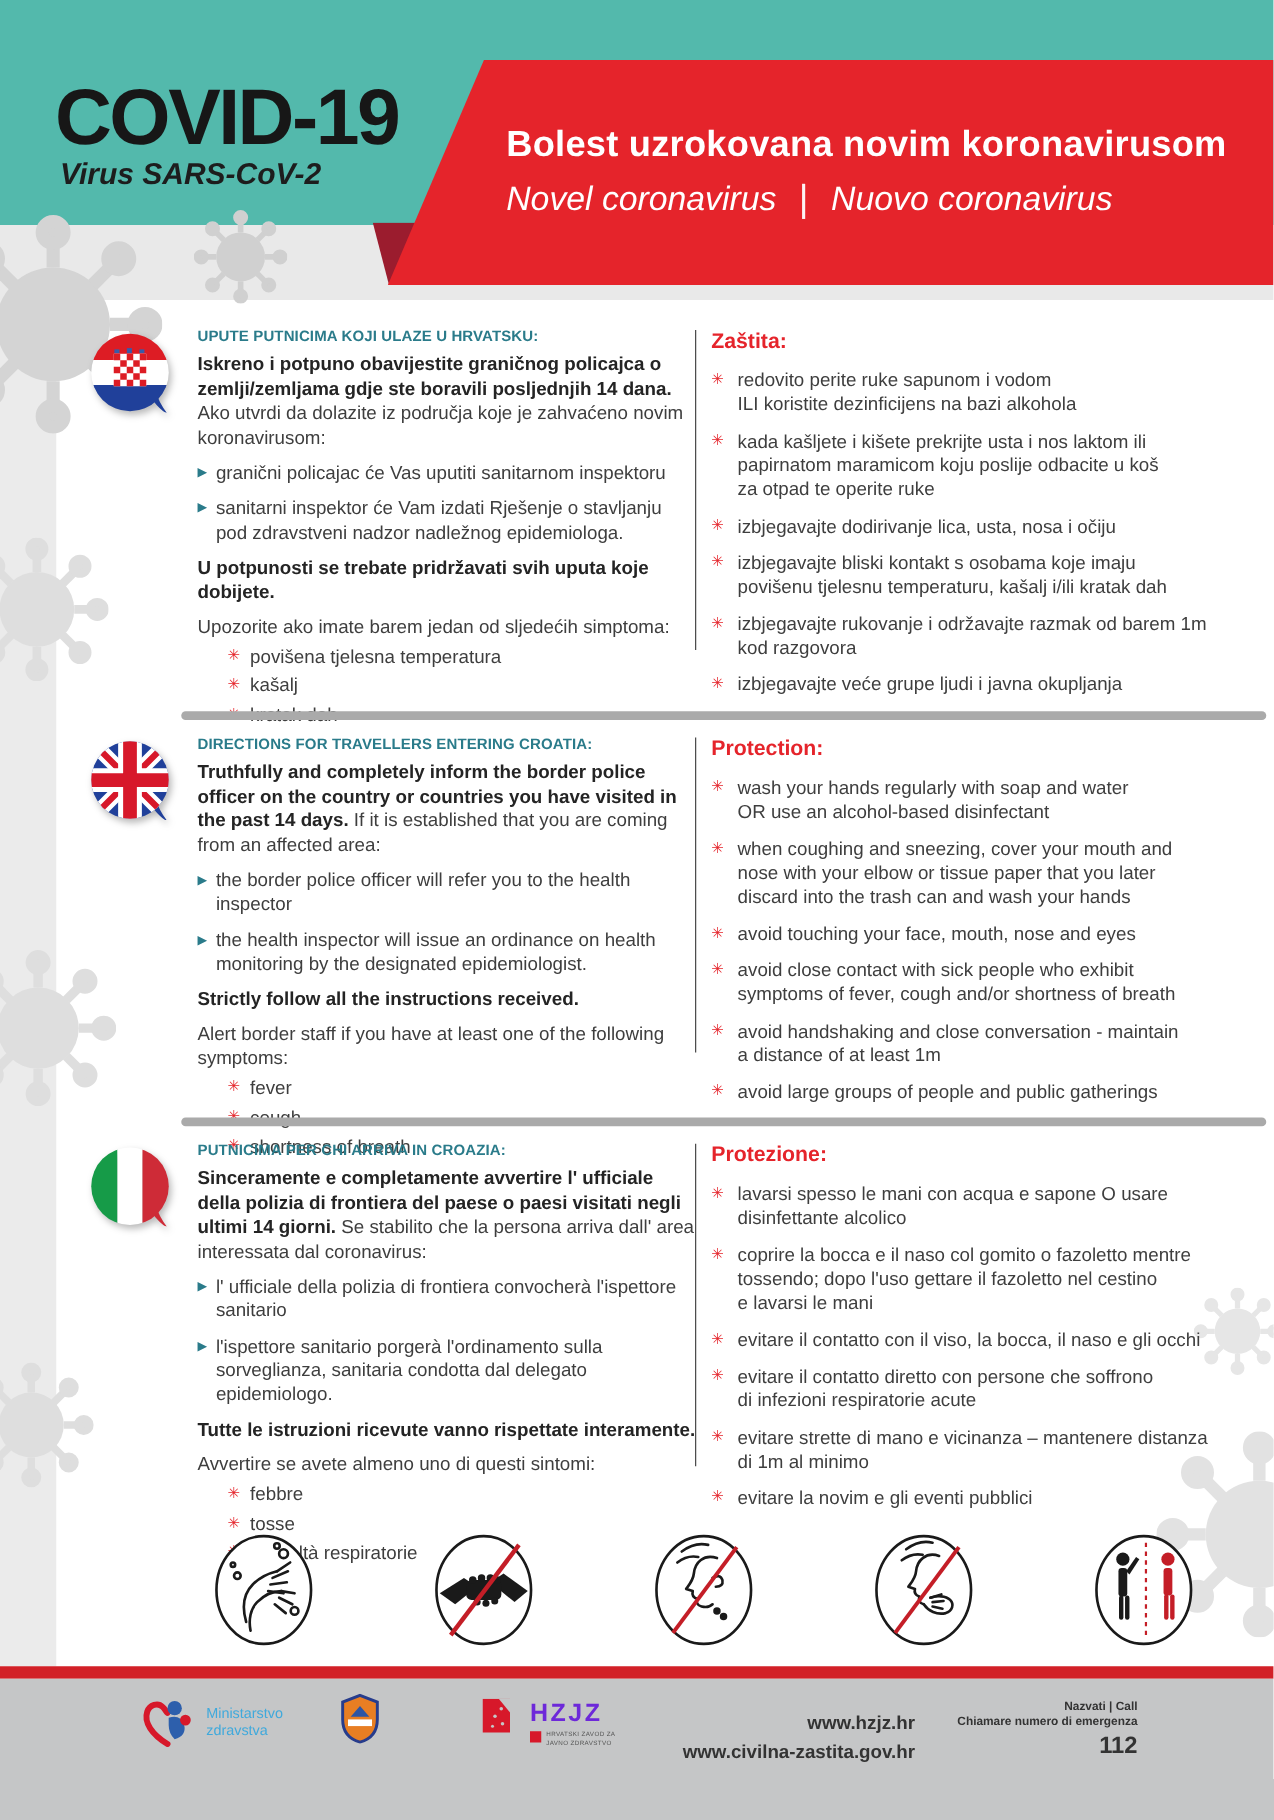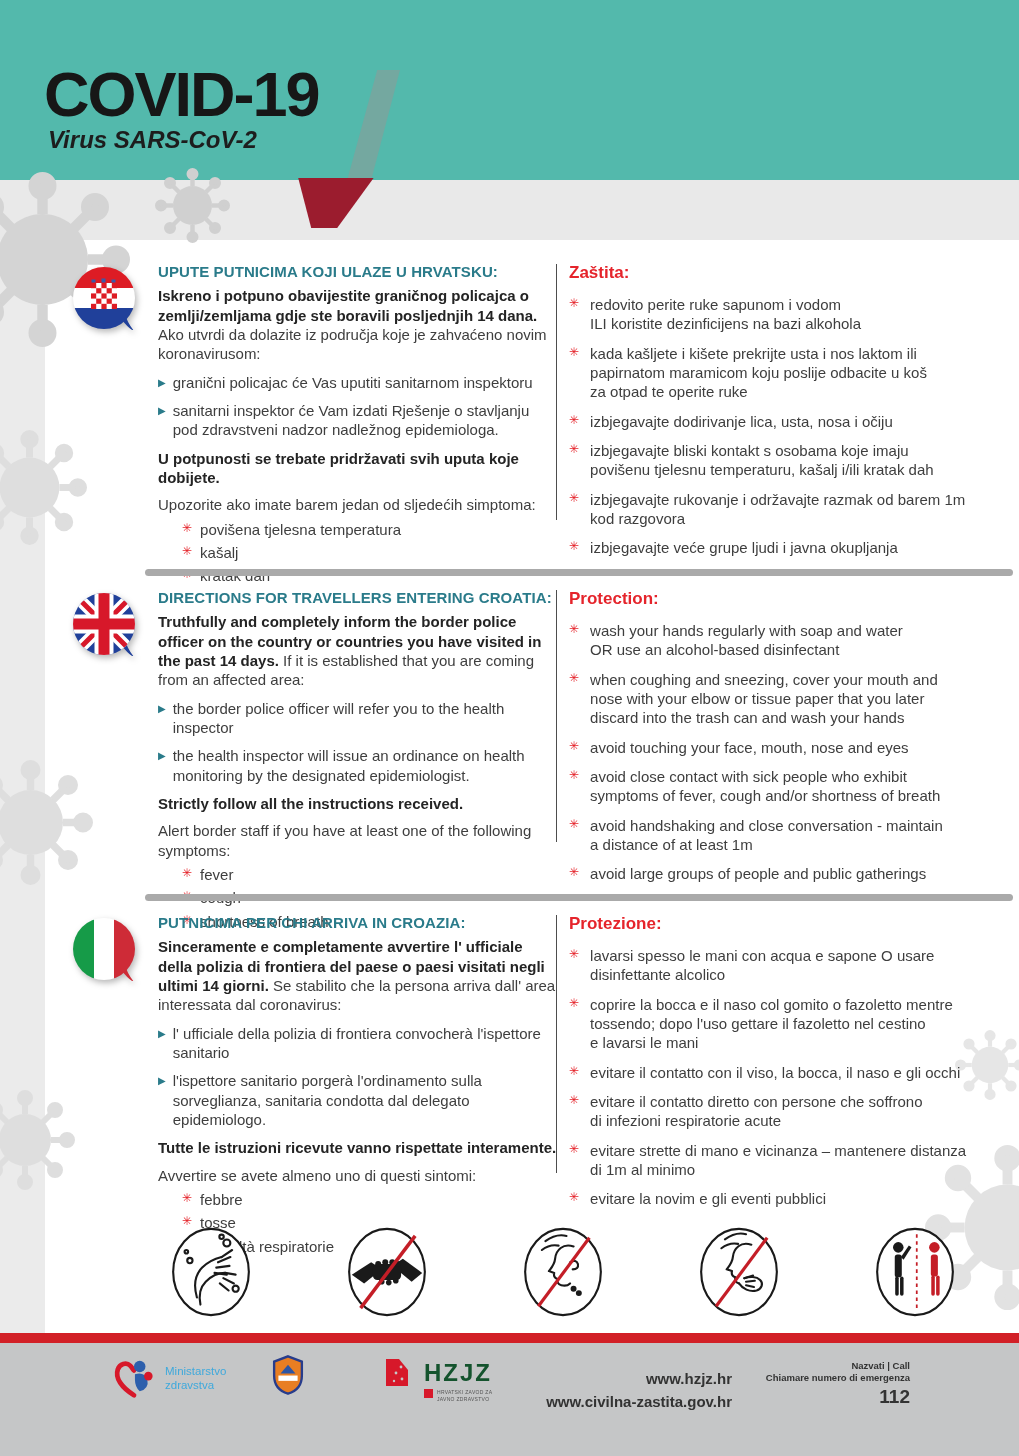--- a/index.html
+++ b/index.html
@@ -20,21 +20,21 @@
         display:flex;flex-direction:column;justify-content:center;padding-left:125px;box-sizing:border-box;}
   .banner-title{font-size:29px;font-weight:800;color:#fff;letter-spacing:0.2px;}
   .banner-sub{margin-top:10px;font-size:27px;font-style:italic;color:#fff;display:flex;align-items:center;gap:18px;}
   .banner-sep{font-style:normal;font-weight:300;font-size:30px;opacity:.95;}
   
   .virus{position:absolute;z-index:1;}
   
   .sec{position:absolute;left:0;width:1019px;z-index:5;}
   .flag{position:absolute;left:72px;top:4px;width:64px;height:64px;filter:drop-shadow(2px 3px 3px rgba(0,0,0,.28));}
   .leftcol{position:absolute;left:158px;top:0;width:400px;font-size:15px;line-height:1.29;}
-  .leftcol h3{margin:0 0 5px 0;font-size:15px;font-weight:800;color:#2a7b8a;letter-spacing:.1px;}
+  .leftcol h3{margin:0 0 5px 0;font-size:12px;font-weight:800;color:#2a7b8a;letter-spacing:.1px;}
   .lead{margin:0 0 9px 0;}
   .b{font-weight:800;color:#242424;}
   .arrow-item{display:flex;gap:7px;margin:0 0 9px 0;}
   .arrow{color:#2a7b8a;font-size:10px;margin-top:4px;flex:0 0 auto;}
   .strict{margin:2px 0 8px 0;}
   .sym-intro{margin:0 0 5px 0;}
   .sym{display:flex;gap:8px;padding-left:24px;margin:3px 0 4px 0;}
   .star{color:#e5242b;font-size:12px;margin-top:1px;flex:0 0 auto;}
   .vline{position:absolute;left:556px;top:2px;width:1px;background:#4d4d4d;}
   .rightcol{position:absolute;left:569px;top:0;width:446px;font-size:15px;line-height:1.29;}
@@ -45,21 +45,21 @@
   
   .iconwrap{position:absolute;top:1222px;width:88px;height:100px;z-index:5;}
   
   .footer-redbar{position:absolute;left:0;top:1333px;width:1019px;height:10px;background:#d22027;z-index:6;}
   .footer{position:absolute;left:0;top:1343px;width:1019px;height:113px;background:#c5c6c7;z-index:6;}
   .m-logo{position:absolute;left:112px;top:14px;display:flex;gap:9px;}
   .m-text{font-size:11.5px;line-height:1.25;color:#3fa9dc;margin-top:7px;}
   .badge{position:absolute;left:272px;top:12px;}
   .hzjz{position:absolute;left:386px;top:16px;display:flex;align-items:flex-start;}
   .hzjz-txt{margin-left:14px;margin-top:2px;}
-  .hzjz-acronym{font-size:24px;font-weight:700;color:#14532d;letter-spacing:2px;line-height:1;}
+  .hzjz-acronym{font-size:20px;font-weight:700;color:#6d28d9;letter-spacing:2px;line-height:1;}
   .hzjz-subrow{display:flex;gap:4px;margin-top:4px;align-items:flex-start;}
   .hzjz-sq{width:9px;height:9px;background:#d7182a;flex:0 0 auto;}
   .hzjz-sub{font-size:5px;line-height:1.3;color:#555;letter-spacing:.3px;}
   .sites{position:absolute;left:440px;top:24px;width:292px;text-align:right;font-size:15px;font-weight:800;color:#333;line-height:1.55;}
   .call{position:absolute;left:760px;top:17px;width:150px;text-align:right;color:#333;}
   .call-l1{font-size:9.5px;font-weight:700;}
   .call-l2{font-size:9.5px;font-weight:700;margin-top:1px;}
   .call-num{font-size:19px;font-weight:800;margin-top:3px;}
 </style>
 </head>
@@ -114,20 +114,28 @@
       <use href="#virus"></use>
     </svg>
   <svg class="virus" style="left:955px;top:1030px;width:70px;height:70px;color:#e6e6e6">
       <use href="#virus"></use>
     </svg>
 
   <div class="covid-title">COVID-19</div>
   <div class="covid-sub">Virus SARS-CoV-2</div>
   <div class="banner-shadow1"></div>
   <div class="banner-shadow2"></div>
+  <div class="banner">
+    <div class="banner-title">Bolest uzrokovana novim koronavirusom</div>
+    <div class="banner-sub">
+      <span>Novel coronavirus</span>
+      <span class="banner-sep">|</span>
+      <span>Nuovo coronavirus</span>
+    </div>
+  </div>
 
   <div class="sec" style="top:262px">
     <svg class="flag" viewBox="0 0 64 64">
       <path d="M50 54 Q57 63 62 65 Q55 56 53 48 Z" fill="#20409a"></path>
       <defs>
           <clipPath id="cphr">
             <circle cx="32" cy="32" r="31"></circle>
           </clipPath>
         </defs>
       <g clip-path="url(#cphr)">

